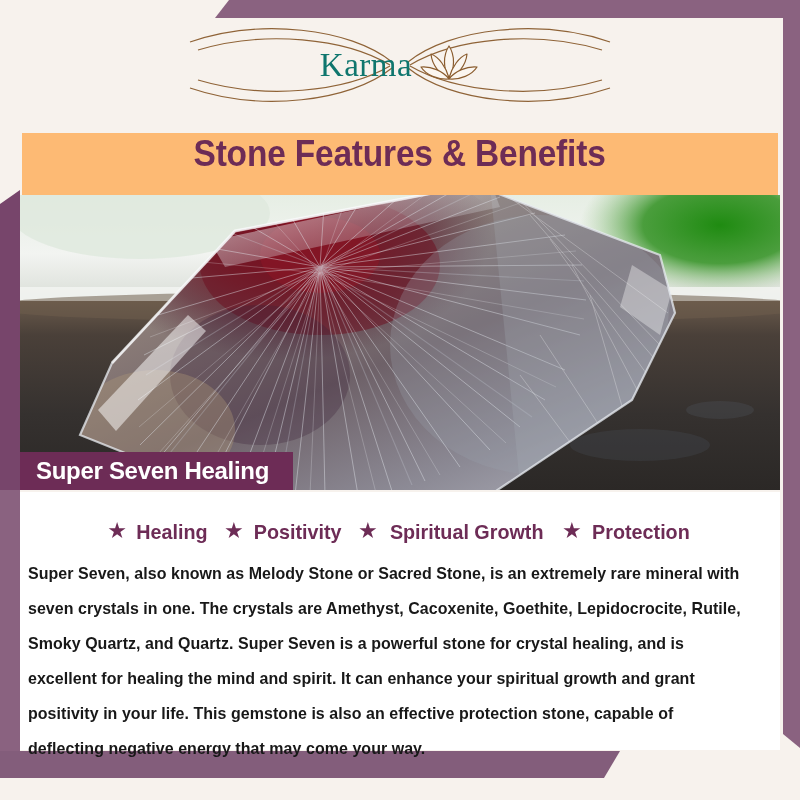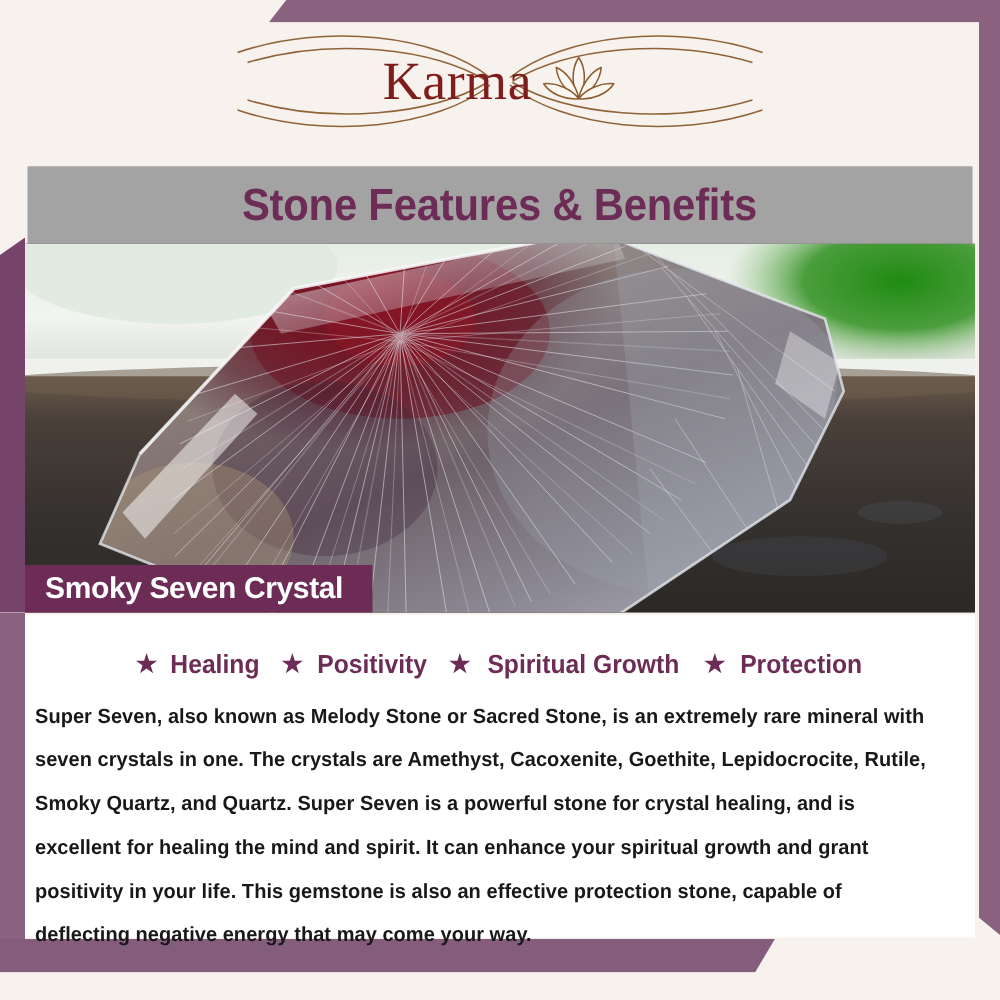--- a/index.html
+++ b/index.html
@@ -54,37 +54,37 @@
   .header {
     position:absolute; top:0; left:0; width:800px; height:130px;
     display:flex; align-items:center; justify-content:center;
   }
   .logo-wrap {
     display:flex; align-items:center; justify-content:center;
     gap:6px; position:relative; width:460px; height:90px;
   }
   .logo-text {
     font-family:"Liberation Serif", serif;
-    font-size:43px;
-    color:#7f1d1d;
+    font-size:33px;
+    color:#0f766e;
     letter-spacing:0.5px;
     white-space:nowrap;
     position:relative; z-index:3;
   }
   .logo-lotus { position:relative; z-index:3; width:62px; height:46px; }
   .logo-swoosh {
     position:absolute; top:0; left:0; width:460px; height:90px;
     z-index:1; pointer-events:none;
   }
 
   
   .title-band {
     position:absolute; top:133px; left:22px; width:756px; height:62px;
-    background:#a3a3a3;
-    display:flex; align-items:center; justify-content:center;
+    background:#fdba74;
+    display:flex; justify-content:center;
   }
   .title-text {
     font-family:"Liberation Sans Narrow","Liberation Sans", sans-serif;
     font-weight:bold;
     font-size:36px;
     color:#6d2c56;
     letter-spacing:-0.2px;
     transform:scaleX(0.93);
     white-space:nowrap;
   }
@@ -342,21 +342,21 @@
         <path d="M 78 215 L 168 120 L 186 136 L 96 236 Z" fill="#ffffff" opacity="0.5"></path>
         <path d="M 612 70 L 652 95 L 640 140 L 600 112 Z" fill="#ffffff" opacity="0.35"></path>
       </g>
 
       <path d="M 60 240 L 92 168 L 215 36 L 455 -10 L 640 60 L 655 118 L 612 205 L 470 300 L 210 300 Z" fill="none" stroke="#e8ecf2" stroke-width="2.2" opacity="0.75"></path>
       <path d="M 92 168 L 215 36 L 455 -10" fill="none" stroke="#ffffff" stroke-width="3" opacity="0.6"></path>
     </svg>
   </div>
 
   <div class="stone-banner">
-    <span class="stone-banner-text">Smoky Seven Crystal</span>
+    <span class="stone-banner-text">Super Seven Healing</span>
   </div>
 
   <div class="content-card">
 
     <div class="features">
       <div class="feature">
         <span class="feature-star">★</span>
         <span class="feature-label">Healing</span>
       </div>
       <div class="feature">

